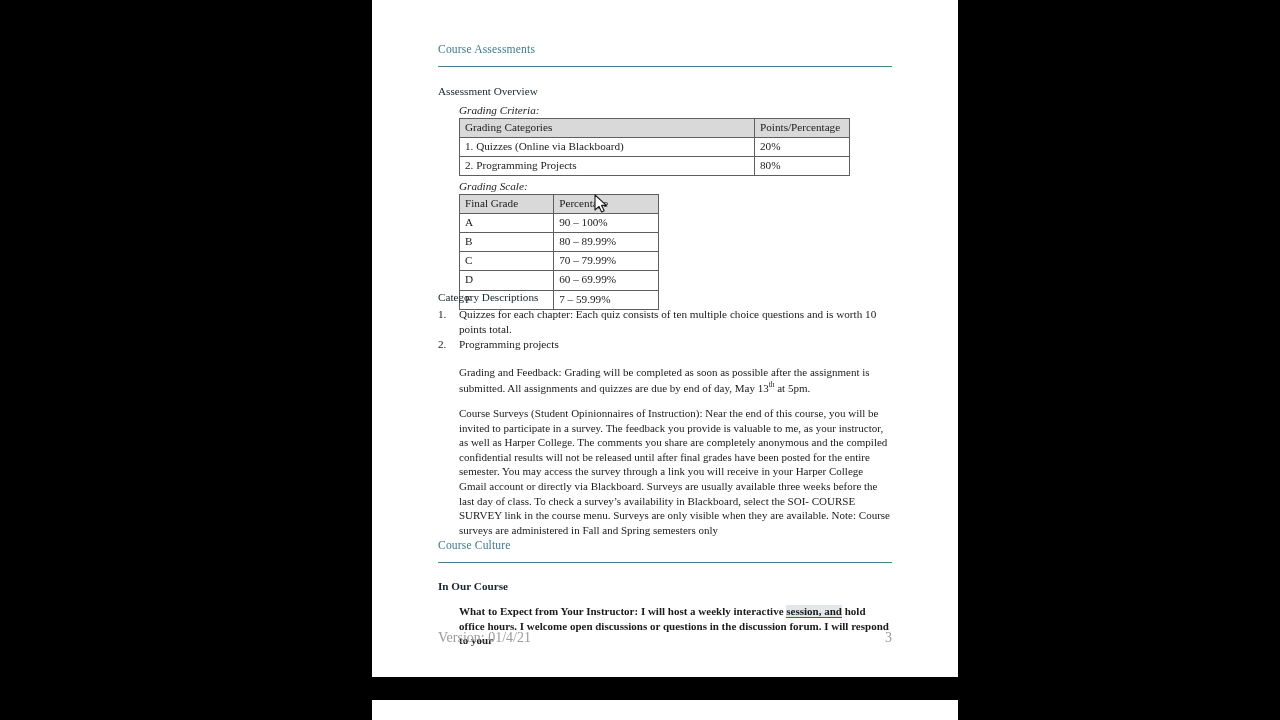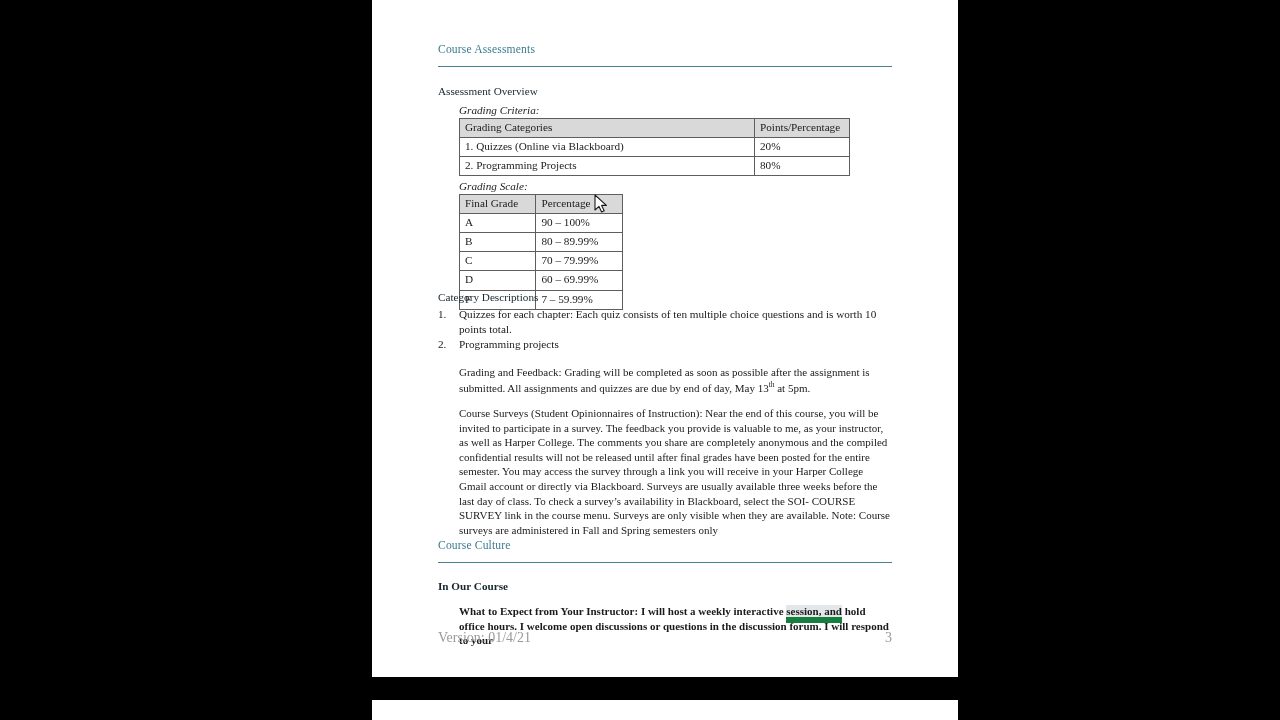--- a/index.html
+++ b/index.html
@@ -84,21 +84,21 @@
     vertical-align: top;
   }
   table.doc-table thead td, table.doc-table thead th {
     background: #d9d9d9;
   }
 
   #table-grading-criteria { width: 391px; margin-top: 2px; border-radius: 19px; }
   #table-grading-criteria col.c1 { width: 296px; }
   #table-grading-criteria col.c2 { width: 95px; }
 
-  #table-grading-scale { width: 164px; margin-top: 2px; }
+  #table-grading-scale { width: 200px; margin-top: 2px; }
   #table-grading-scale col.c1 { width: 80px; }
   #table-grading-scale col.c2 { width: 89px; }
 
   
   ol.num-list {
     margin: 4px 0 0 0;
     padding-left: 0;
     list-style: none;
   }
   ol.num-list li {
@@ -122,21 +122,21 @@
     color: #1a1a1a;
     line-height: 1.33;
     text-align: left;
   }
   p.para + p.para { margin-top: 11px; }
 
   .sup { font-size: 0.68em; vertical-align: super; }
 
   .grammar-mark {
     background: #e3e7ea;
-    border-bottom: 6px solid #15803d;
+    border-bottom: 1px solid #15803d;
   }
 
   
   .footer-row {
     position: absolute;
     left: 66px;
     right: 66px;
     top: 692px;
     display: flex;
     justify-content: space-between;

